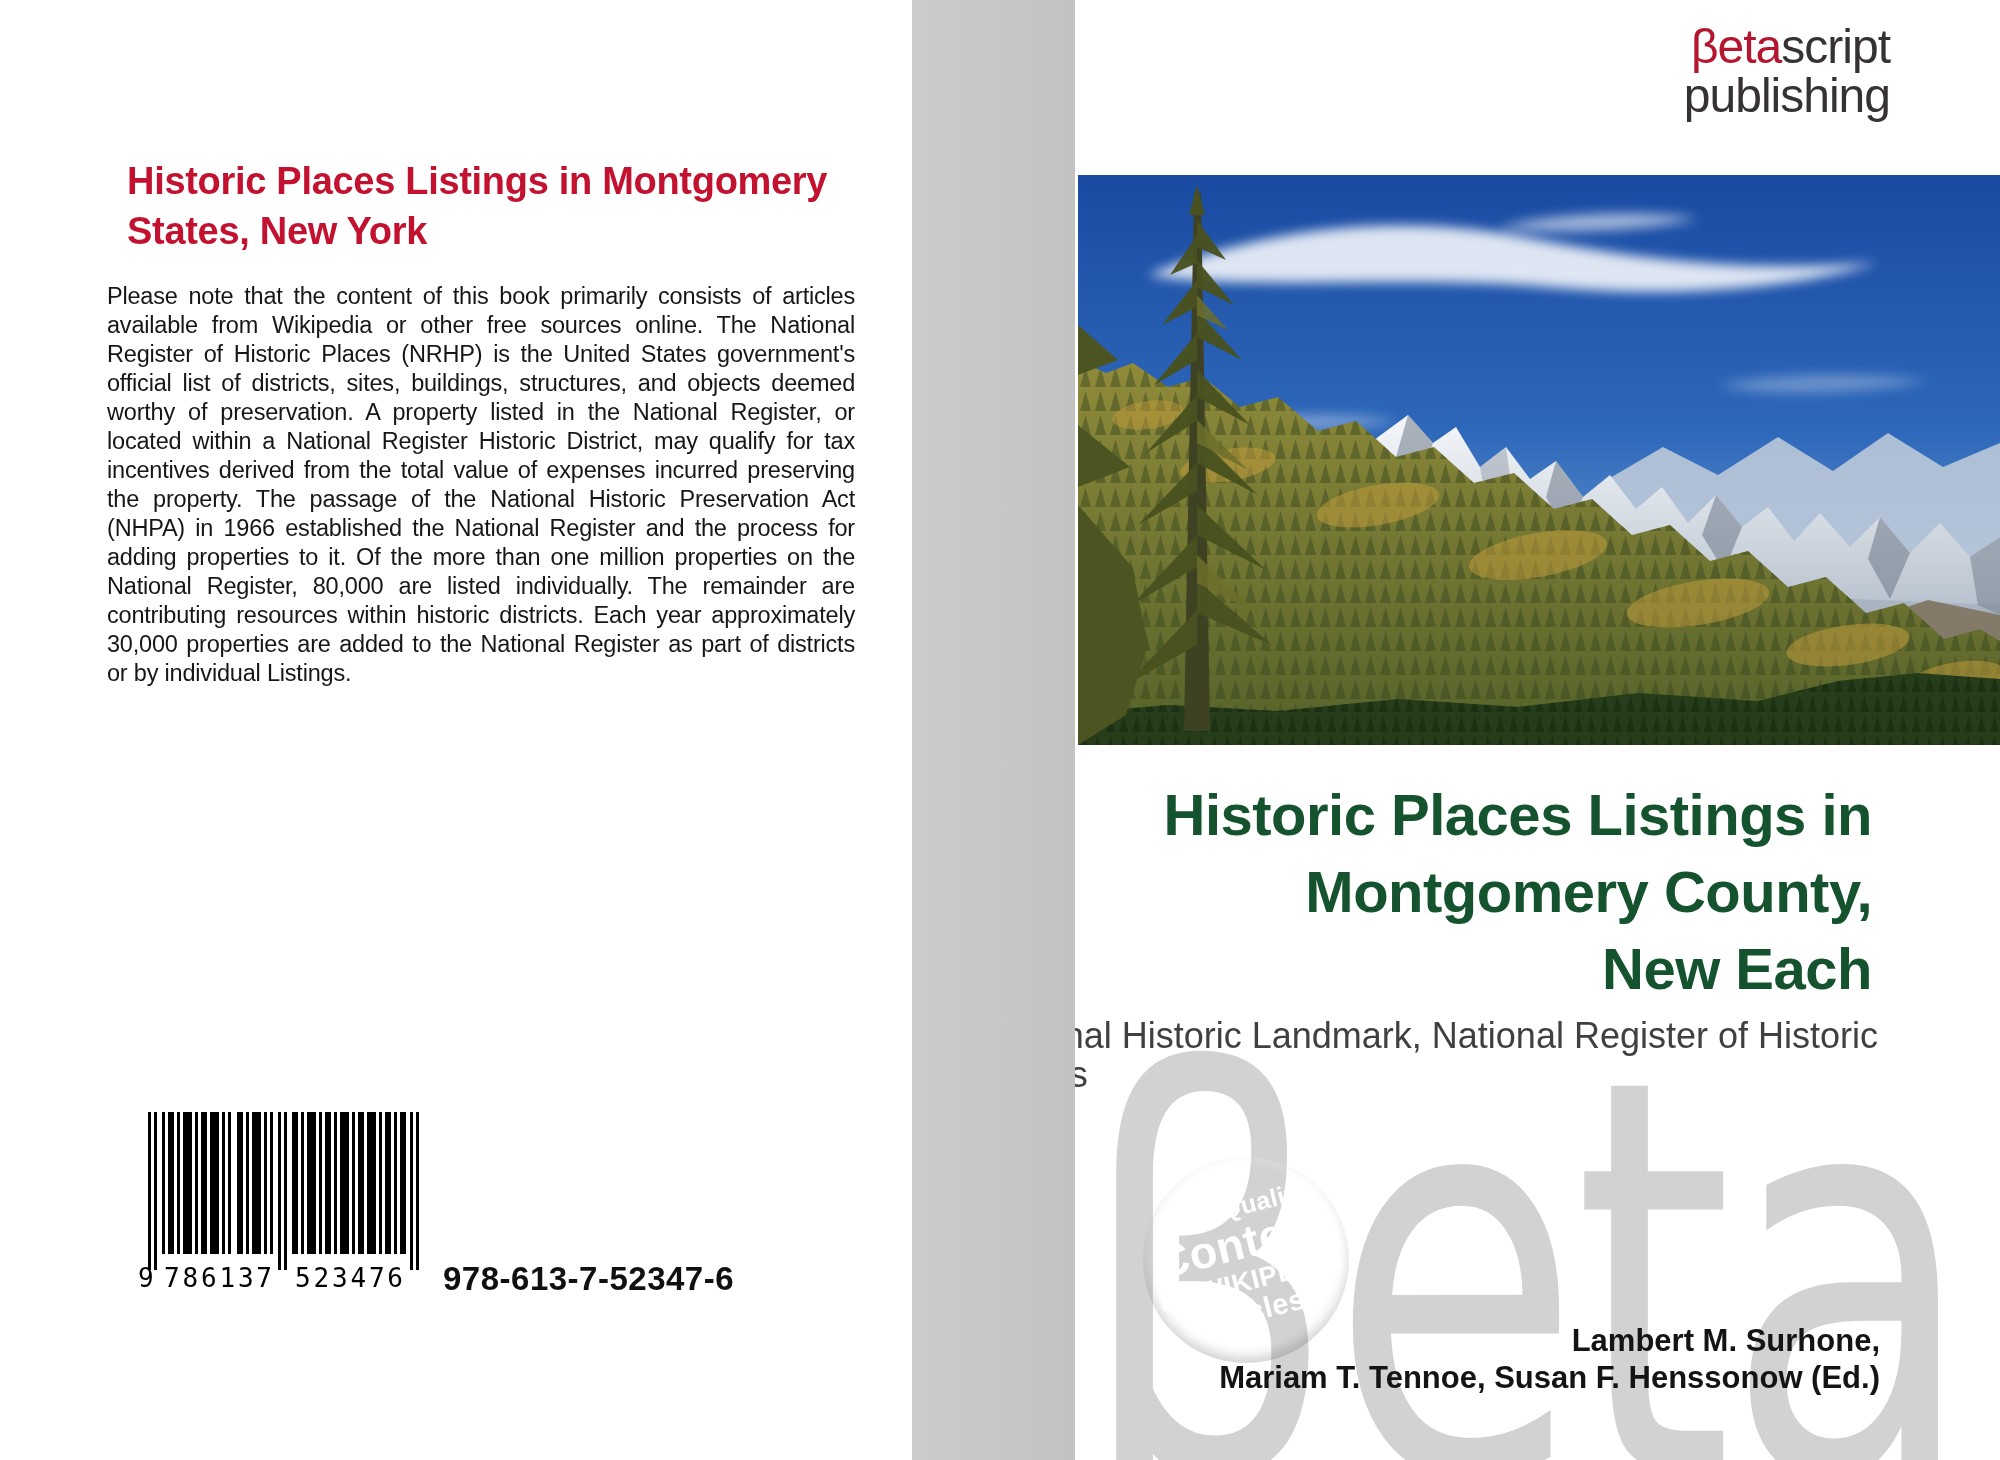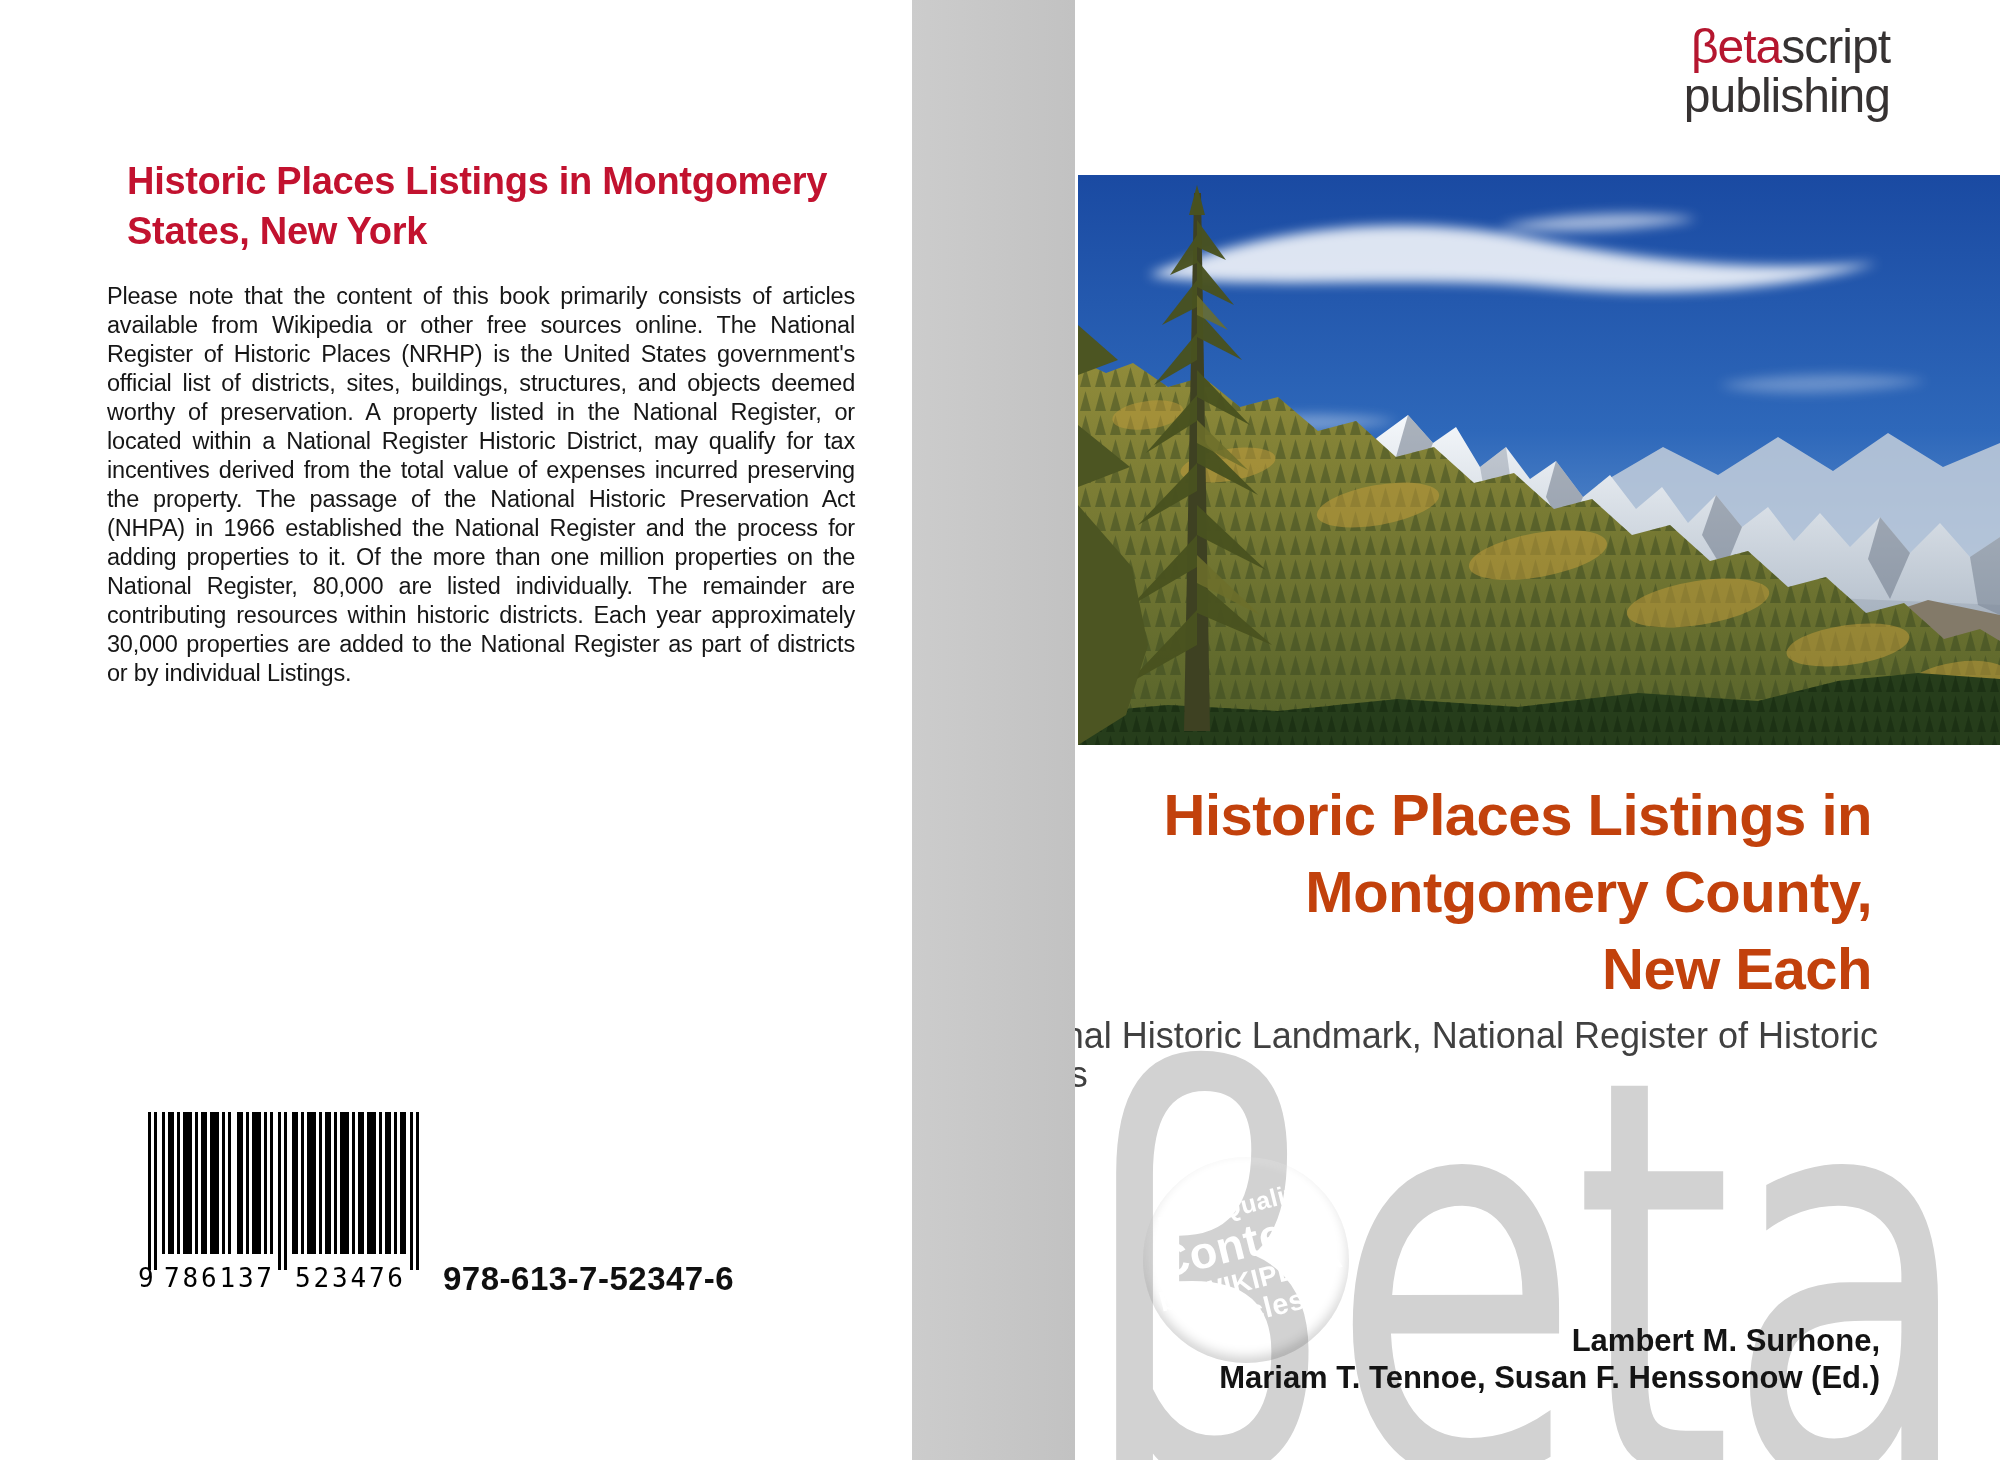--- a/index.html
+++ b/index.html
@@ -32,21 +32,21 @@
     font-weight:400;letter-spacing:-1px;color:#363232;z-index:2;}
   .logo .beta{color:#b5162f;}
   .watermark{
     position:absolute;left:3px;top:1007px;z-index:1;
     font-size:550px;line-height:1;font-weight:normal;color:#d2d2d2;letter-spacing:-10px;
     transform:scaleX(0.74);transform-origin:left top;white-space:nowrap;
     font-family:"DejaVu Sans",sans-serif;
   }
   .photo{position:absolute;left:3px;top:175px;width:922px;height:570px;z-index:2;}
   .front-title{position:absolute;top:776px;right:128px;text-align:right;z-index:3;
-    font-size:58px;font-weight:bold;color:#c2410c;letter-spacing:-0.5px;}
+    font-size:58px;font-weight:bold;color:#14532d;letter-spacing:-0.5px;}
   .front-title .t-line{height:77px;line-height:77px;white-space:nowrap;}
   .subtitle{position:absolute;top:1016px;right:122px;text-align:left;z-index:3;
     font-size:36px;line-height:39px;color:#404040;}
   .subtitle .s-line{white-space:nowrap;}
   .authors{position:absolute;top:1322px;right:120px;text-align:right;z-index:4;
     font-size:31px;font-weight:600;line-height:37px;color:#141414;}
   .authors .a-line{white-space:nowrap;}
   
   .badge{
     position:absolute;left:68px;top:1157px;width:206px;height:206px;border-radius:50%;z-index:5;

